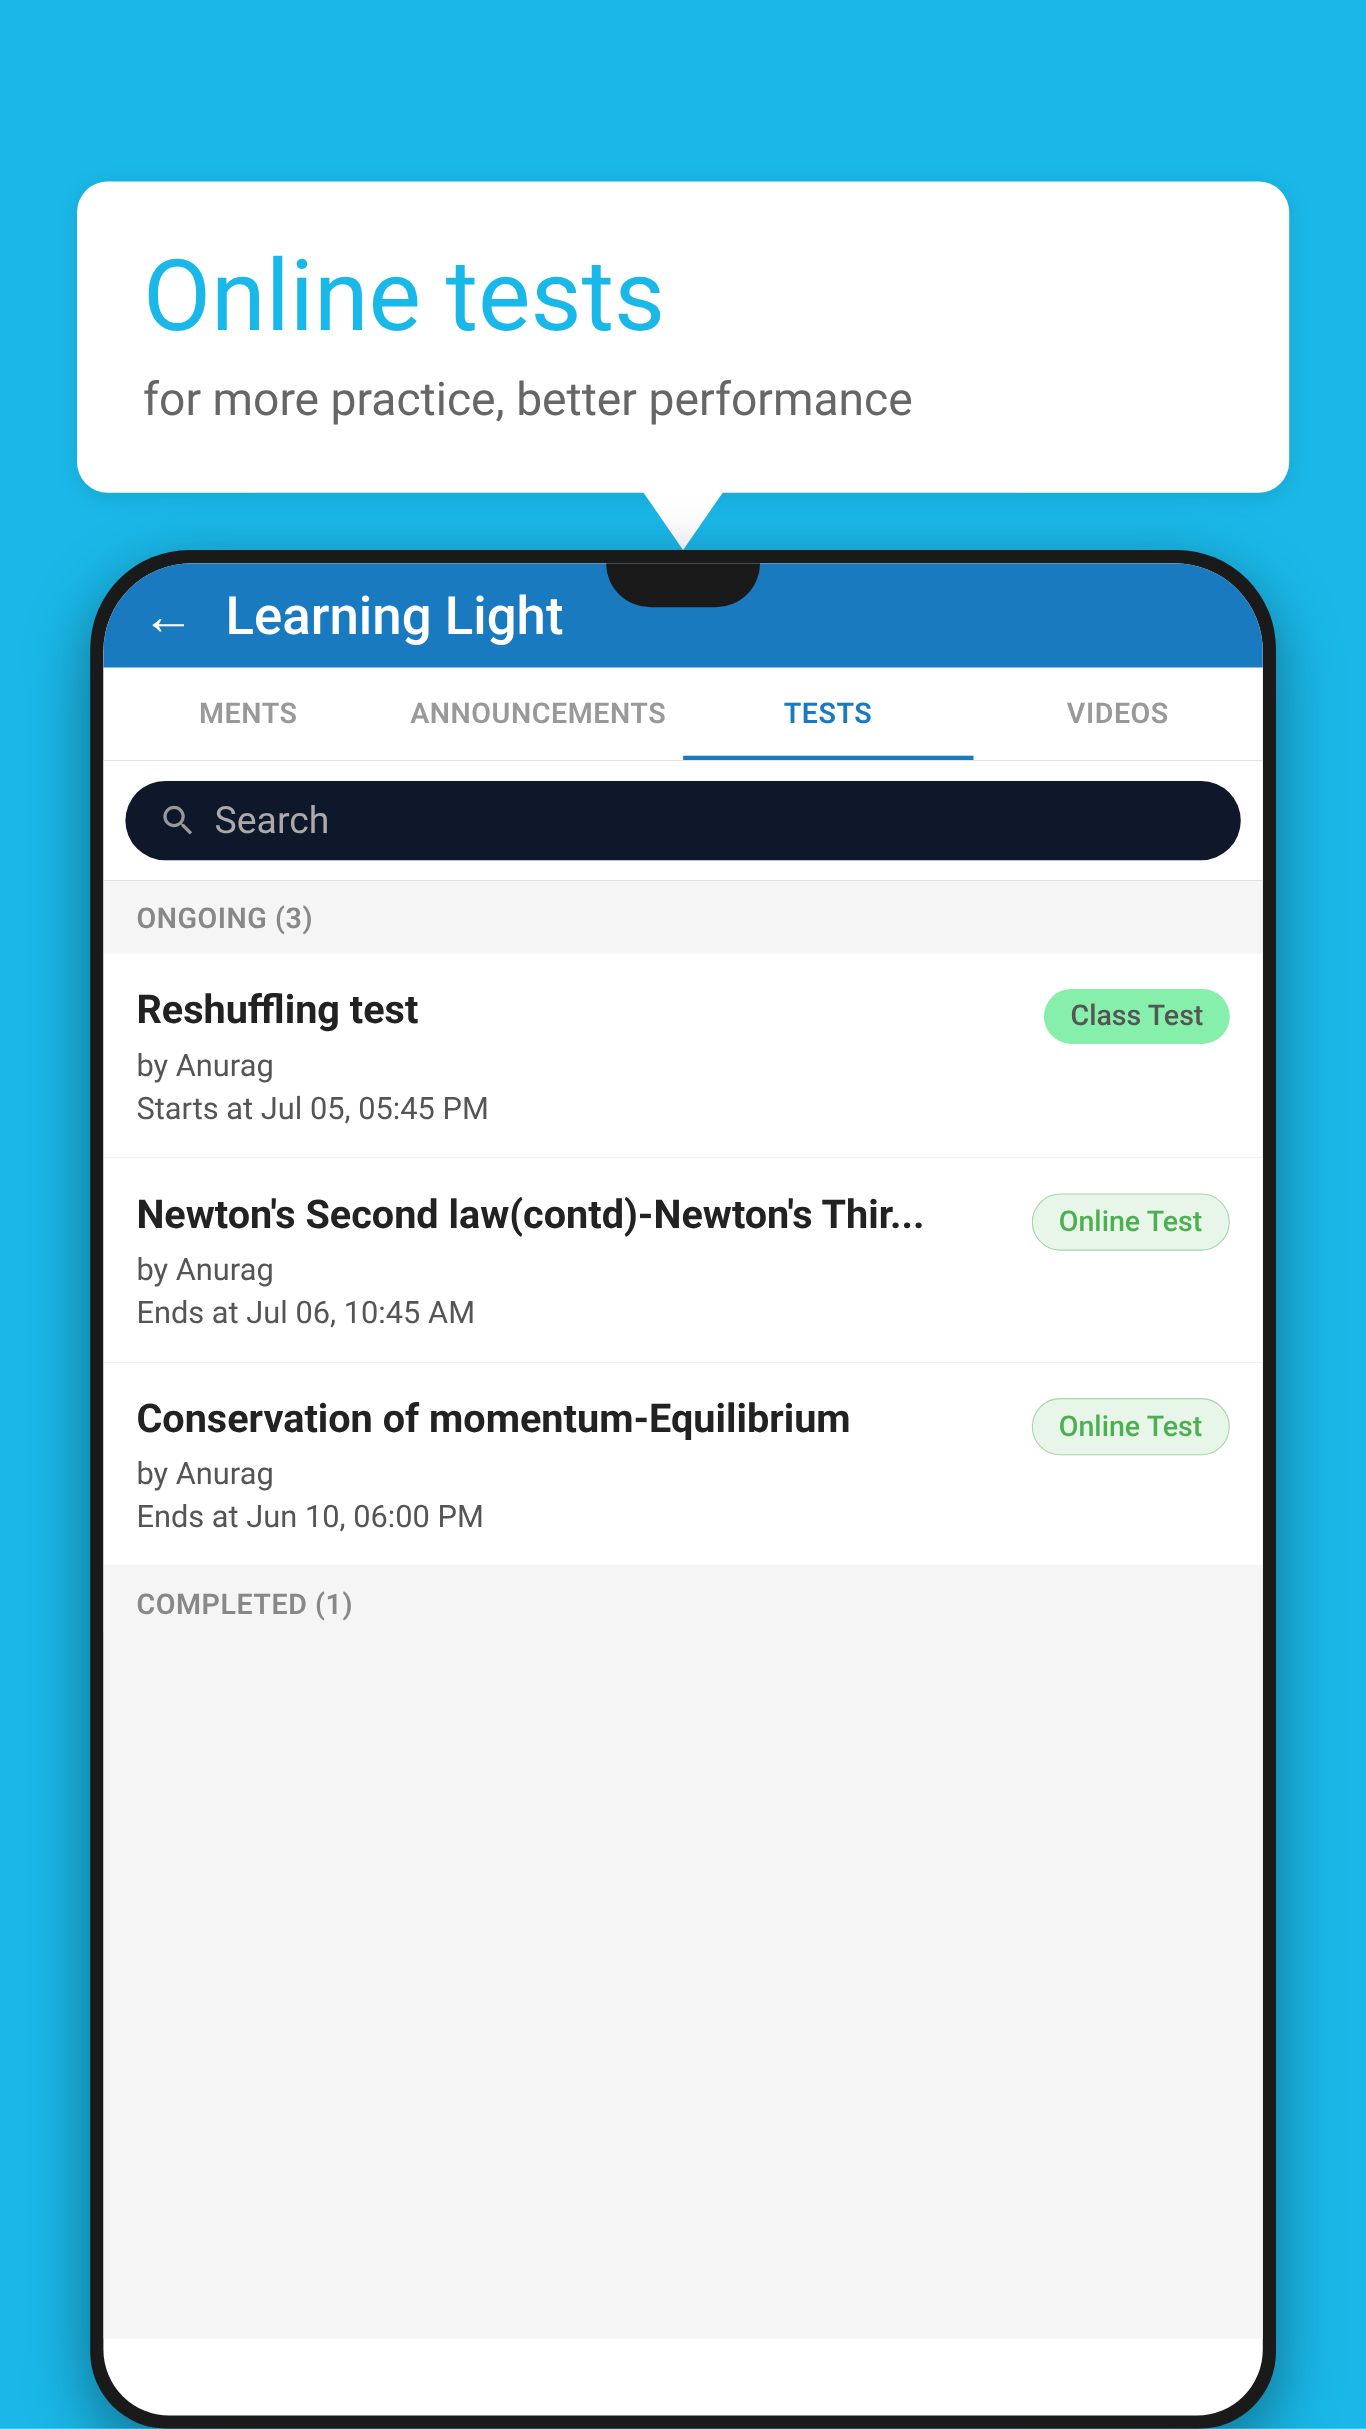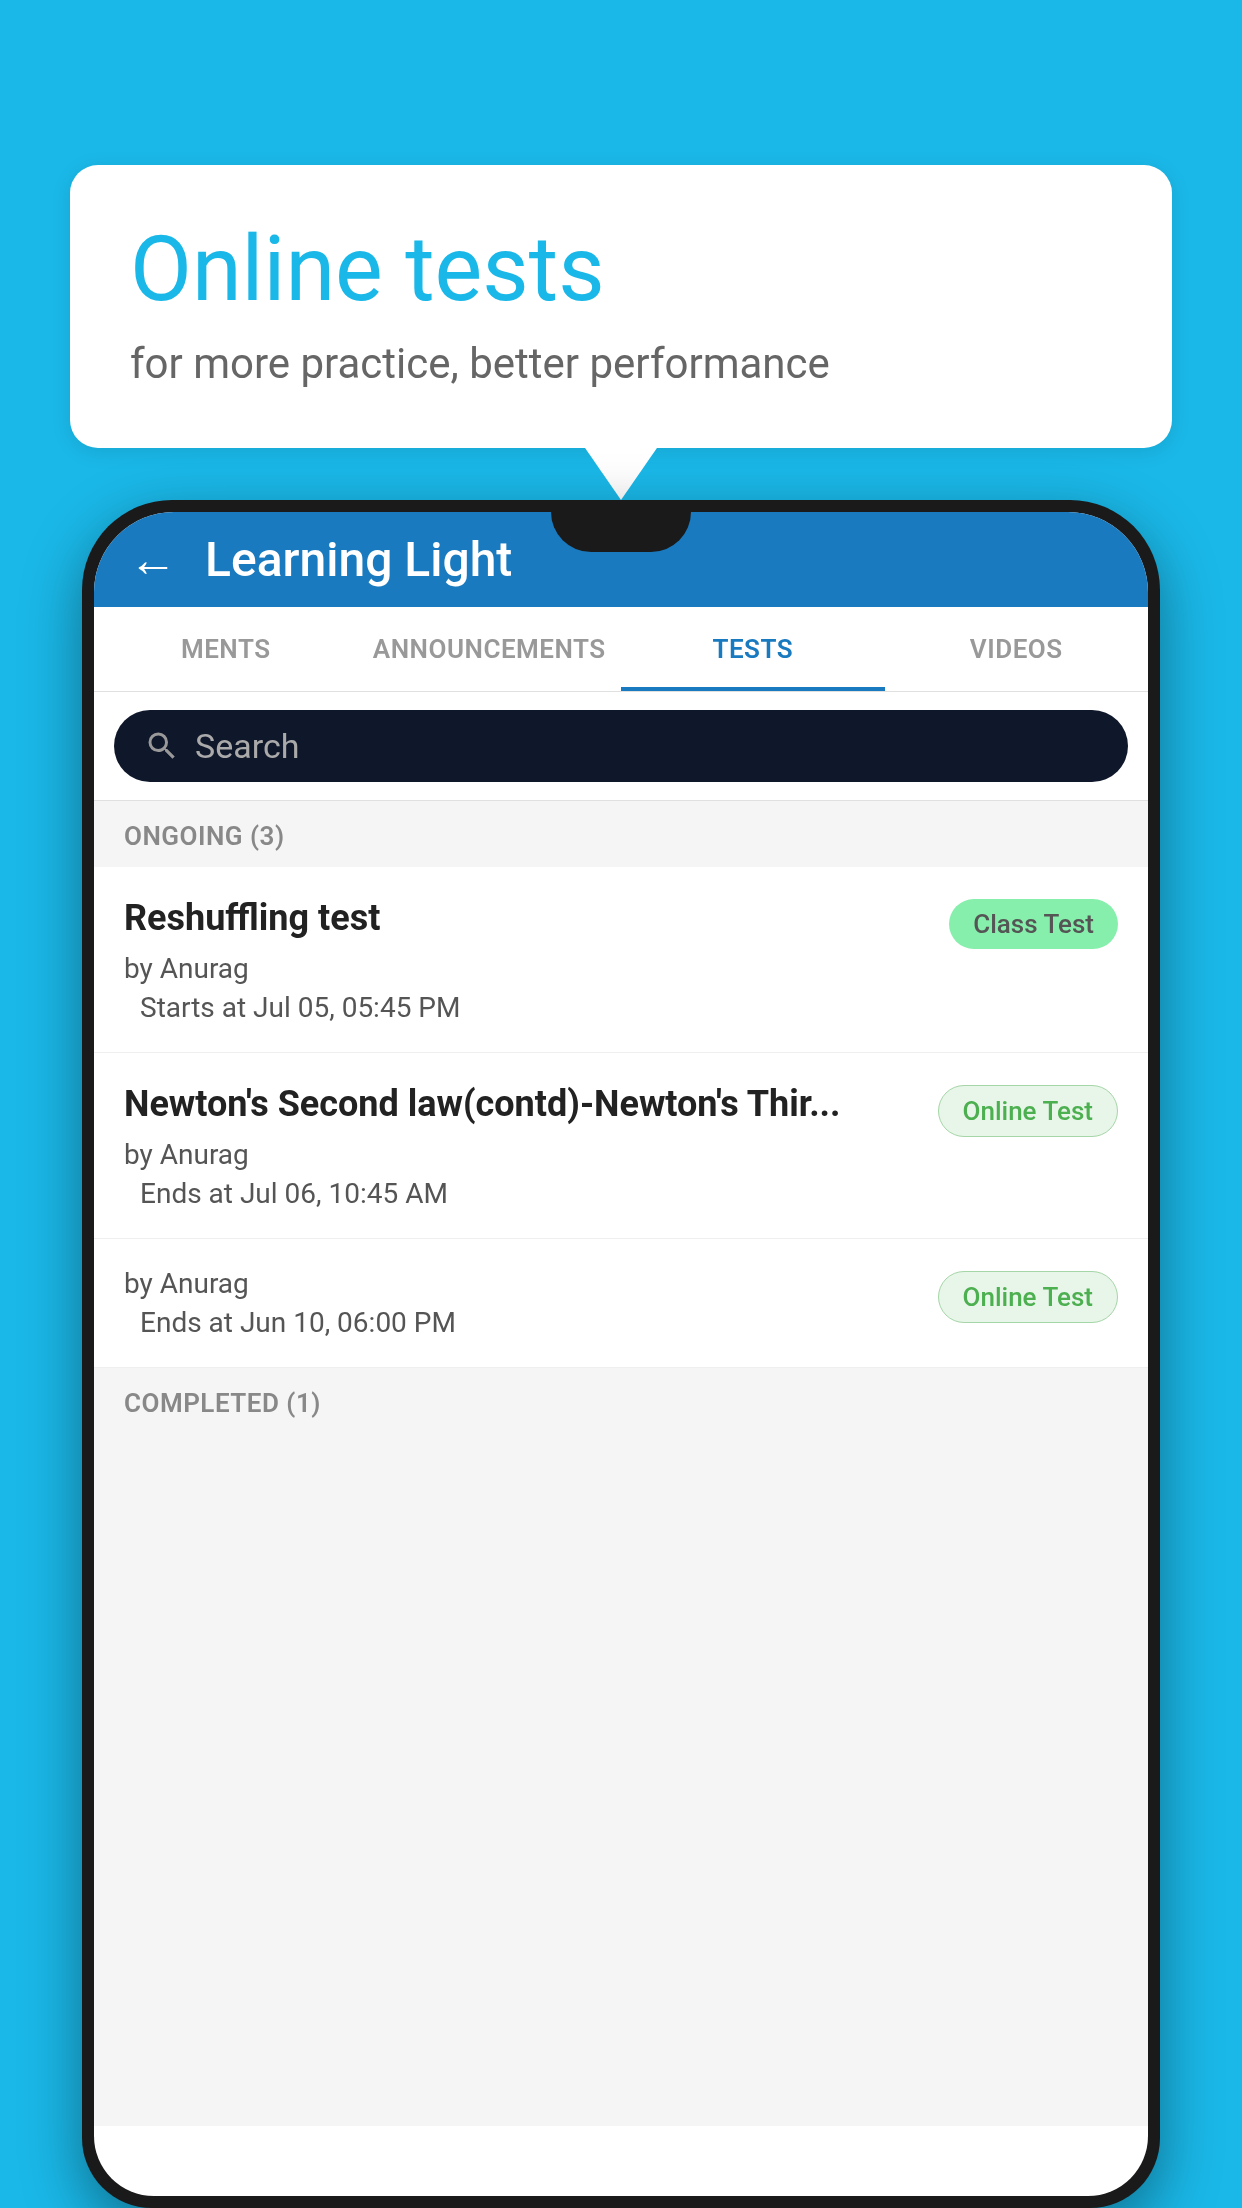--- a/index.html
+++ b/index.html
@@ -234,21 +234,20 @@
       margin-bottom: 10px;
     }
     .test-author {
       font-size: 28px;
       color: #555;
       margin-bottom: 6px;
     }
     .test-date {
       font-size: 28px;
       color: #555;
-      margin-left: 16px;
     }
     .test-badge {
       border-radius: 50px;
       padding: 10px 24px;
       font-size: 26px;
       font-weight: 500;
       white-space: nowrap;
       flex-shrink: 0;
       margin-top: 4px;
     }
@@ -330,20 +329,21 @@
         <div class="test-info">
           <div class="test-name">Newton's Second law(contd)-Newton's Thir...</div>
           <div class="test-author">by Anurag</div>
           <div class="test-date">Ends at  Jul 06, 10:45 AM</div>
         </div>
         <div class="test-badge badge-online">Online Test</div>
       </div>
 
       <div class="test-item">
         <div class="test-info">
+          <div class="test-name">Conservation of momentum-Equilibrium</div>
           <div class="test-author">by Anurag</div>
           <div class="test-date">Ends at  Jun 10, 06:00 PM</div>
         </div>
         <div class="test-badge badge-online">Online Test</div>
       </div>
 
       <div class="section-bottom">
         <span class="section-label">COMPLETED (1)</span>
       </div>
 

